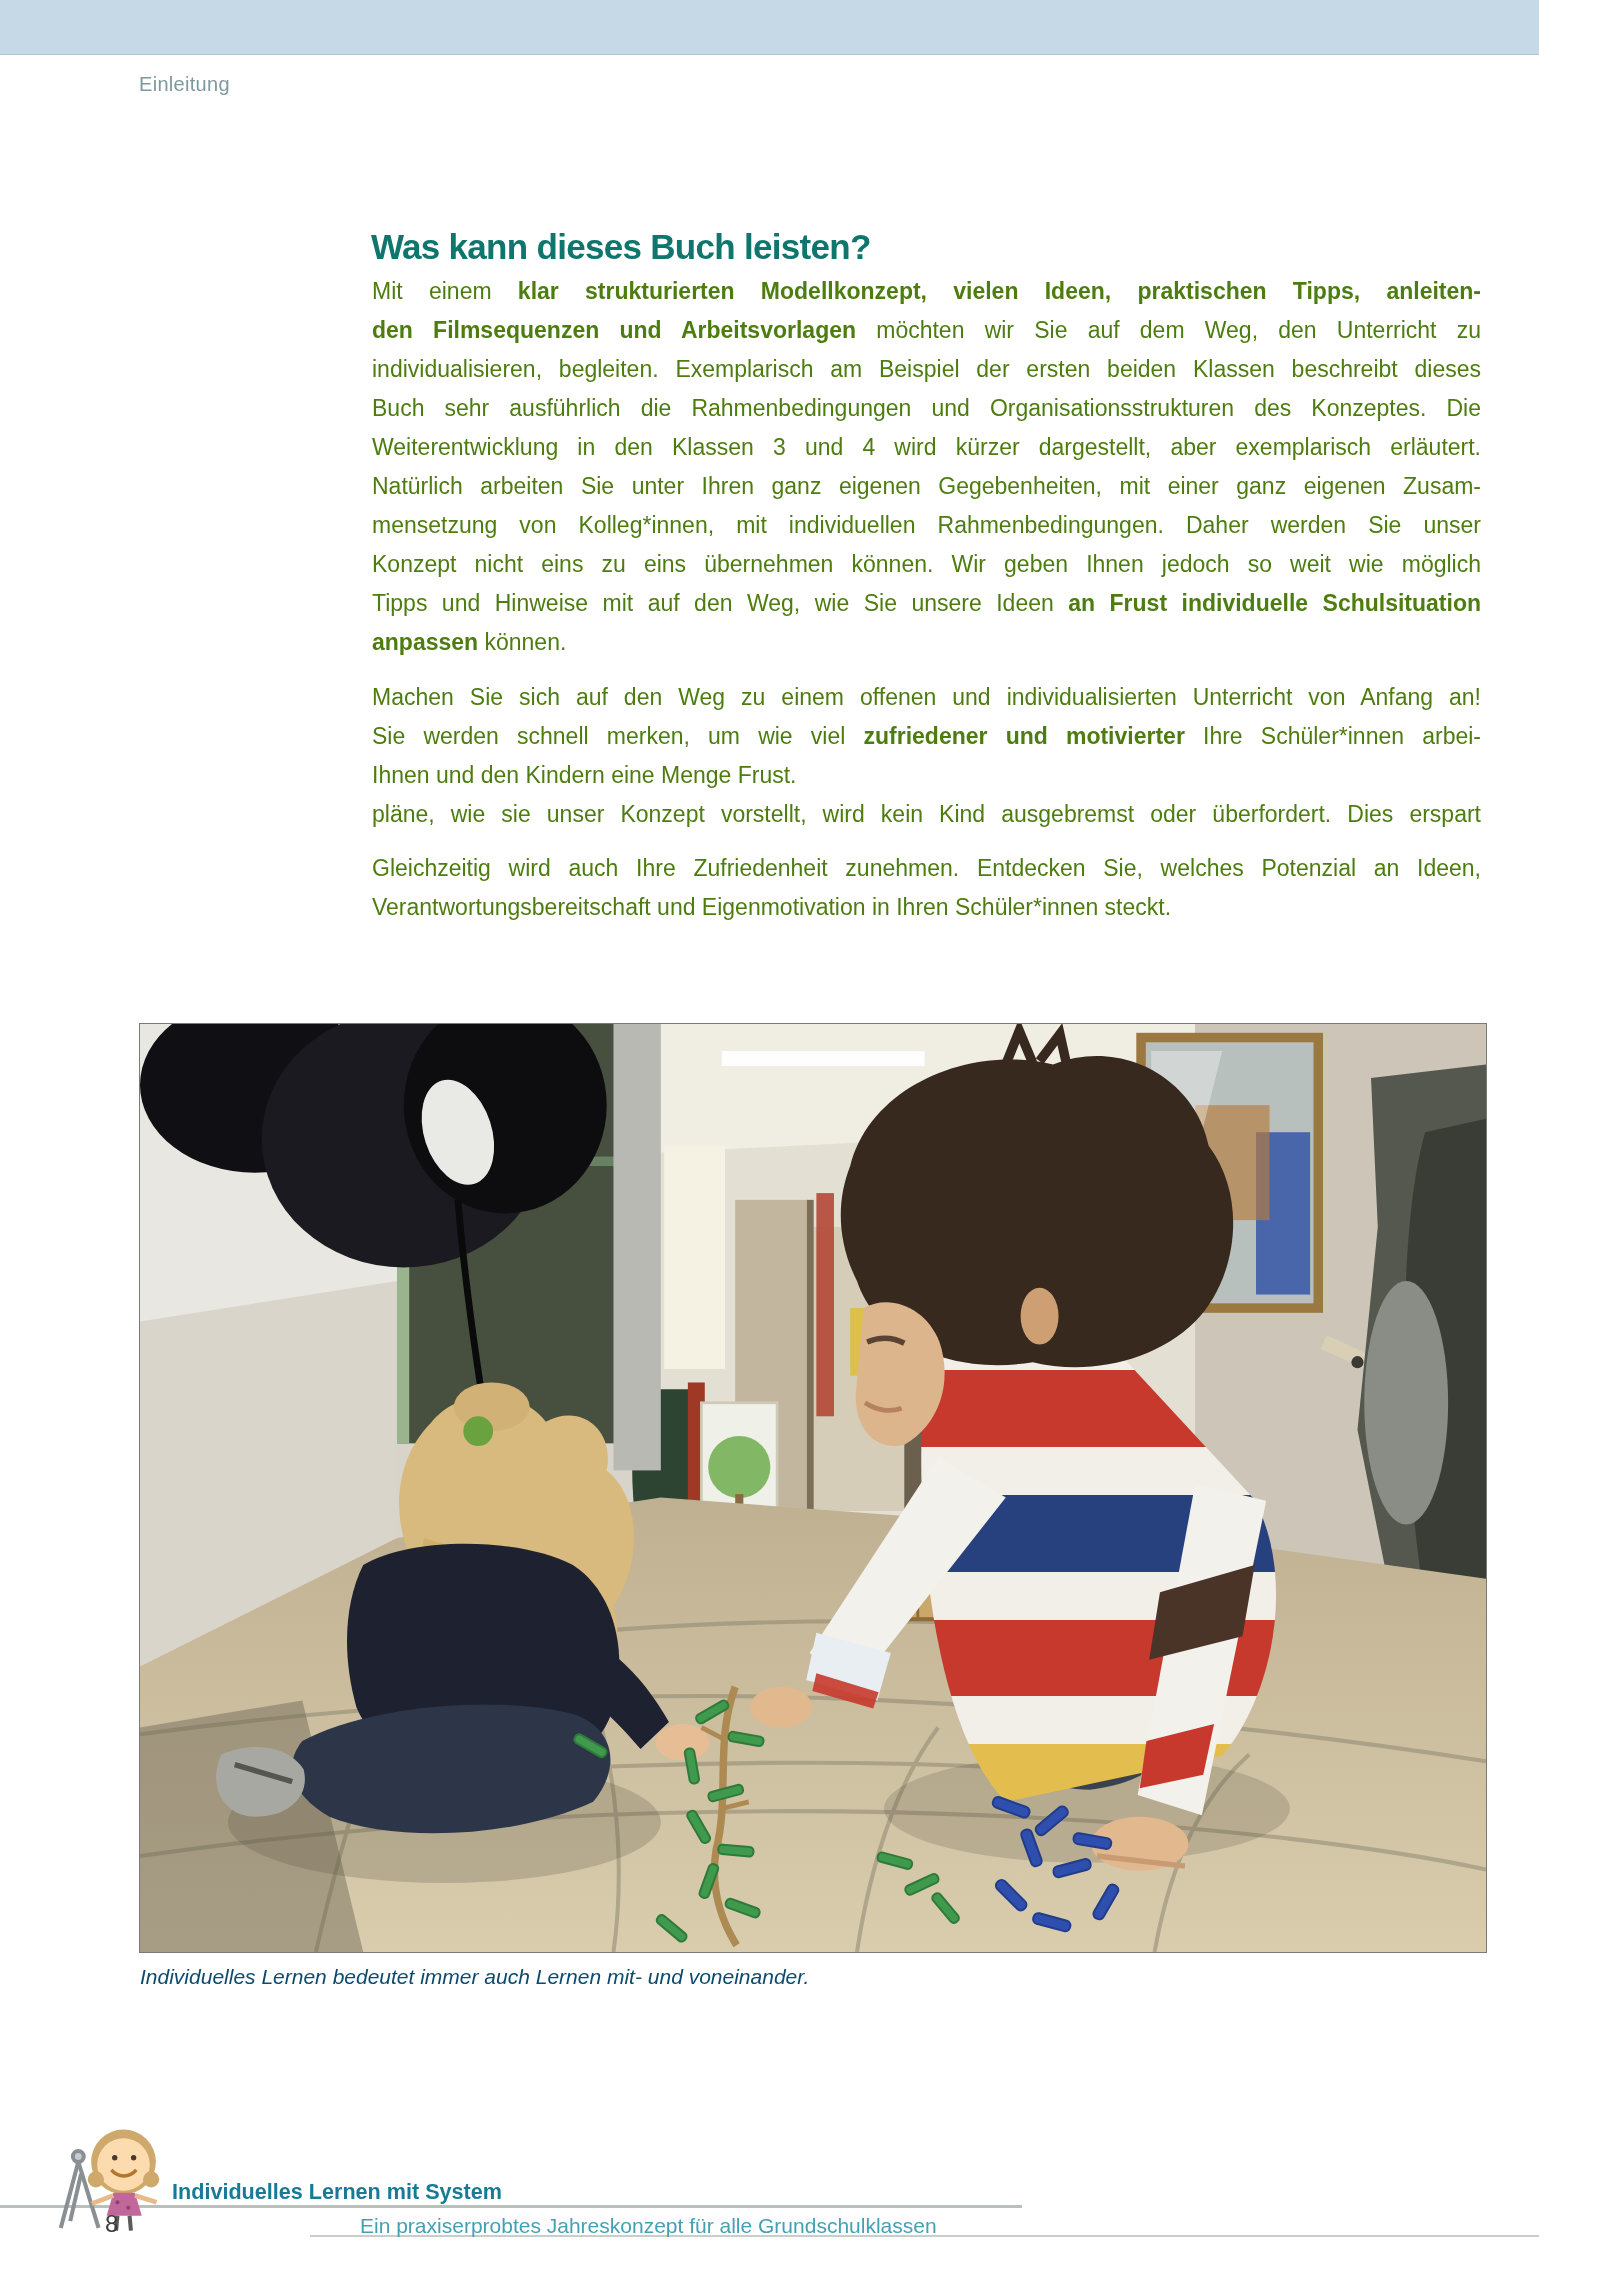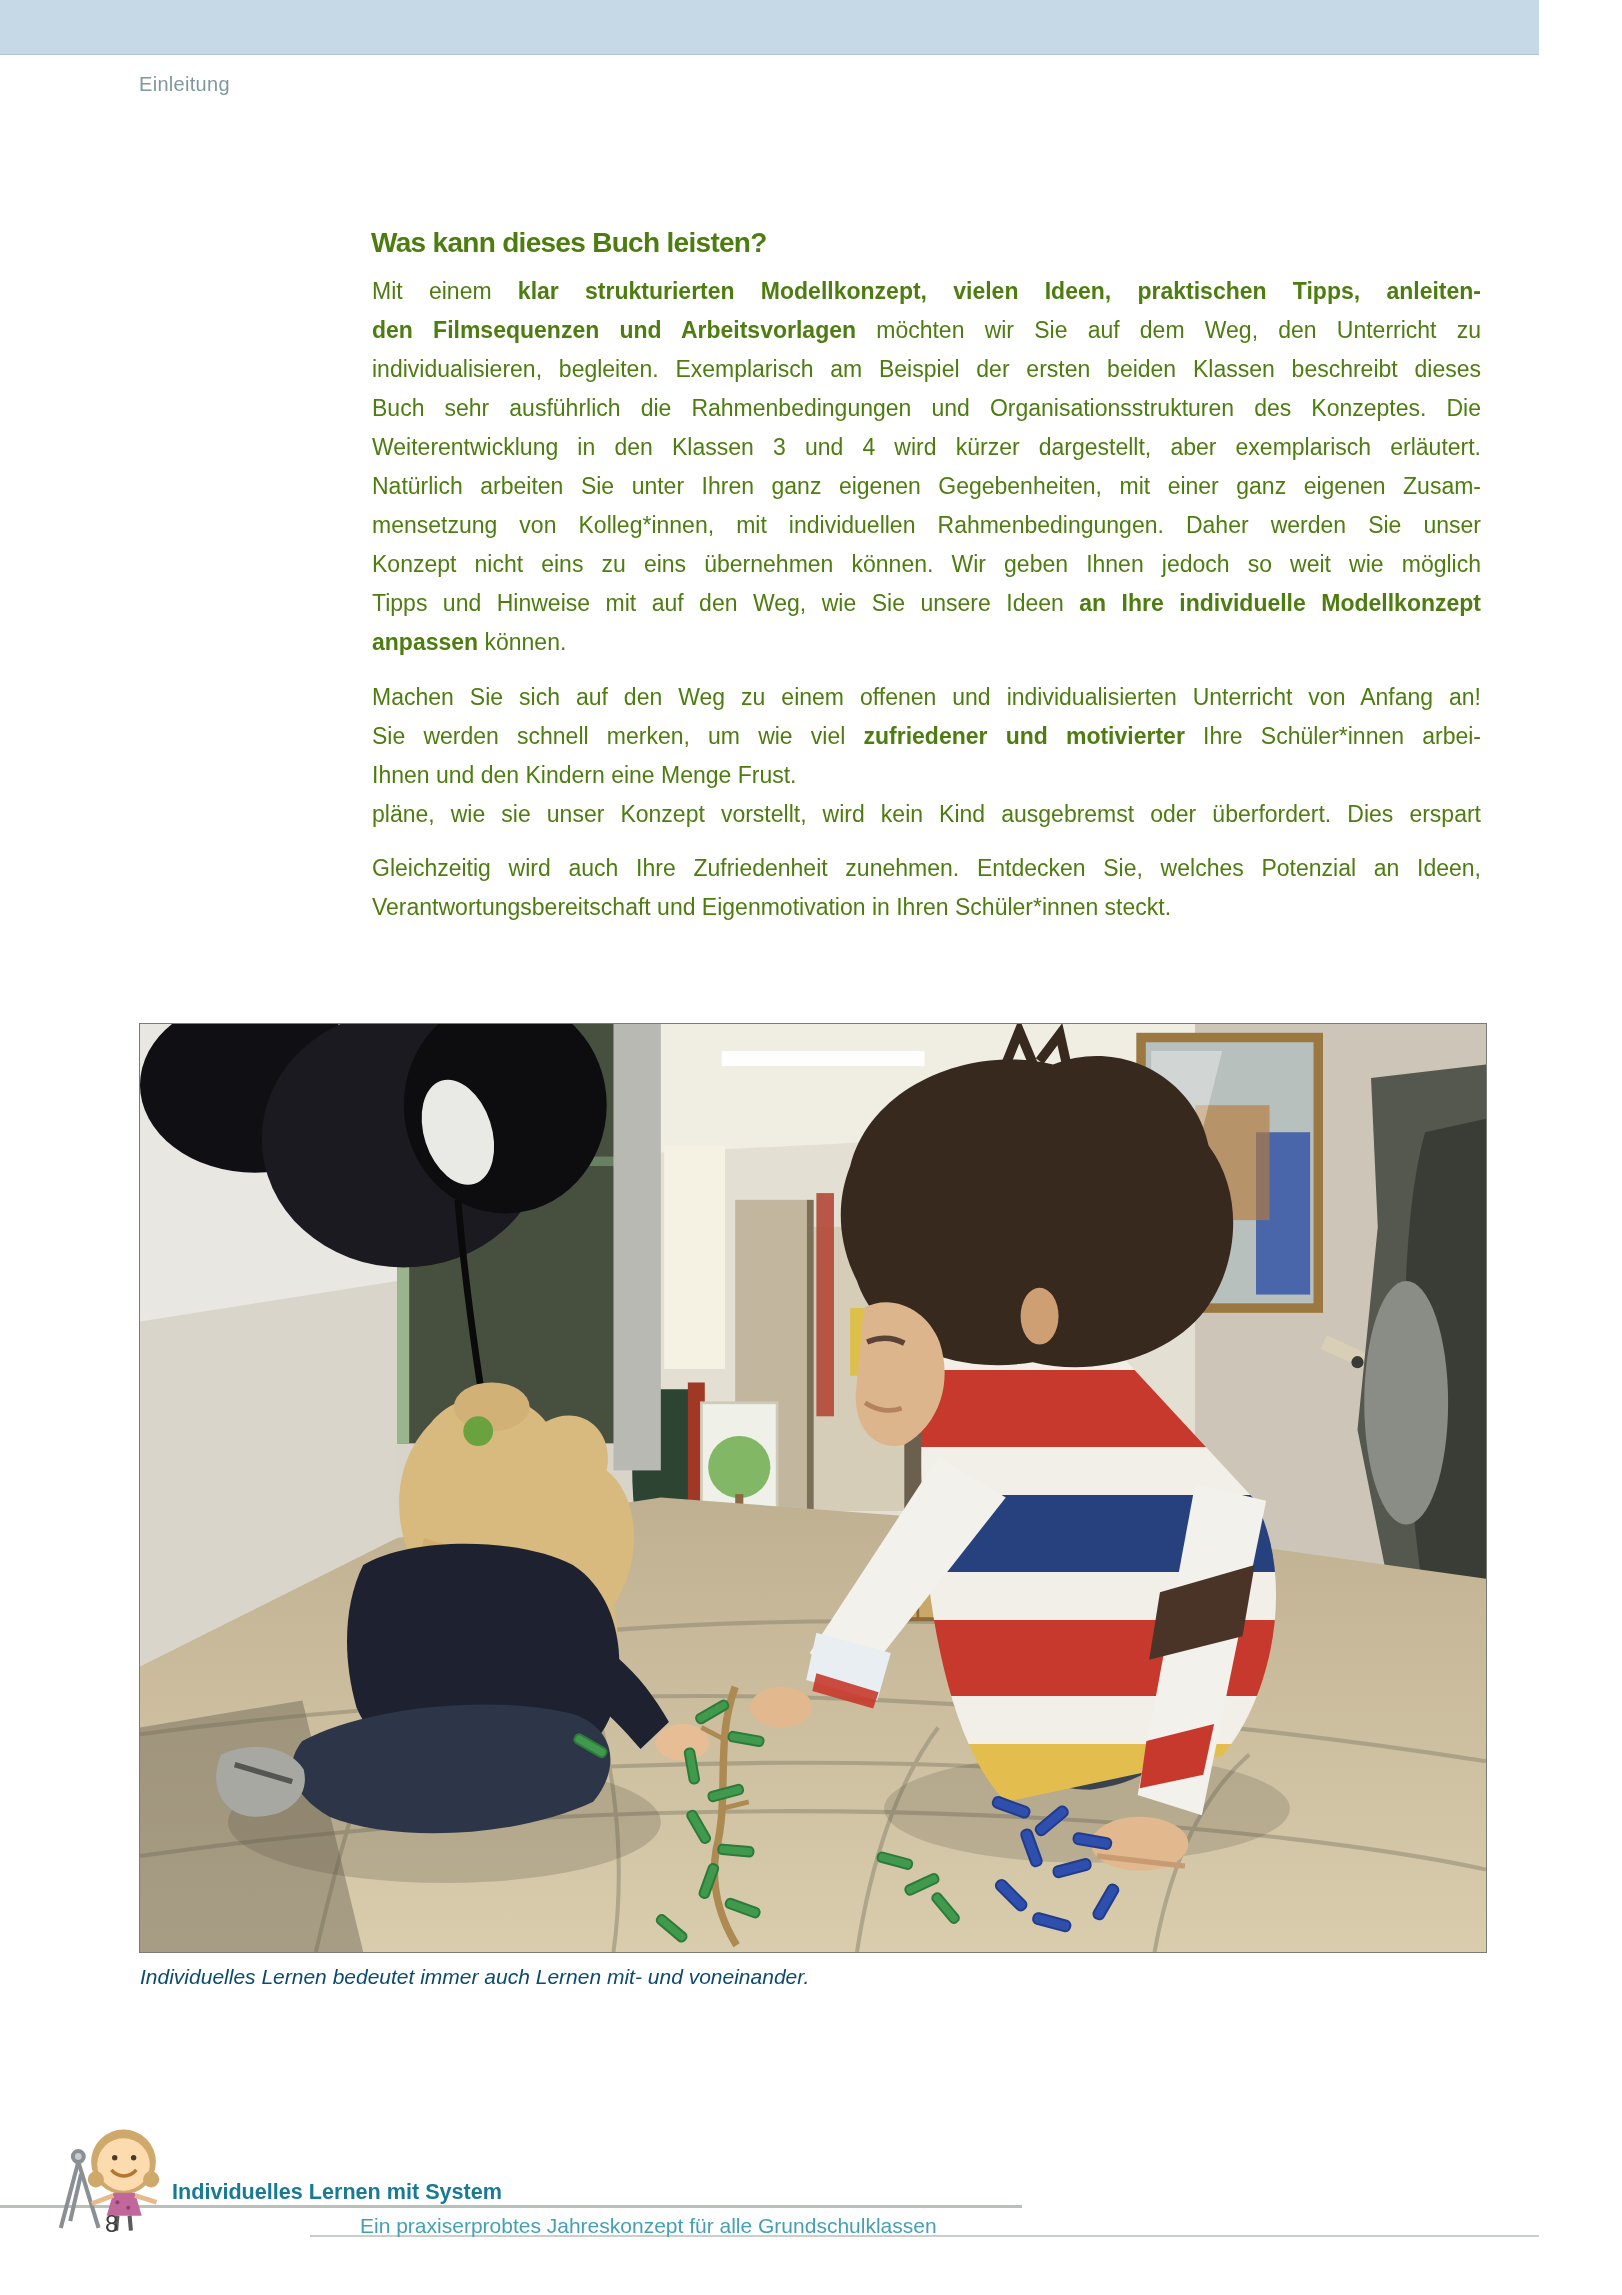--- a/index.html
+++ b/index.html
@@ -2,21 +2,21 @@
 <html lang="de" style="font-size:10.8px"><head>
 <meta charset="utf-8">
 <style>
   html,body{margin:0;padding:0;background:#ffffff;}
   .page{
     position:relative;width:1539px;height:2295px;background:#ffffff;overflow:hidden;
     font-family:"Liberation Sans","DejaVu Sans",sans-serif;
   }
   .topbar{position:absolute;left:0;top:0;width:1623px;height:54px;background:#c6d9e7;border-bottom:1.4px solid #b3c4d2;}
   .section-label{position:absolute;left:139px;top:73px;font-size:20px;color:#7e989f;letter-spacing:0.3px;}
-  .headline{position:absolute;left:371px;top:187px;font-size:28px;font-weight:bold;color:#4d7c0f;letter-spacing:-0.7px;margin-top:40px;}
+  .headline{position:absolute;left:371px;top:187px;font-size:35px;font-weight:bold;color:#0f766e;letter-spacing:-0.7px;margin-top:40px;}
   .bodytext{position:absolute;left:372px;top:272px;width:1109px;color:#4d7c0f;font-size:23px;line-height:39px;}
   .para{margin:0 0 15.6px 0;}
   .line{text-align:justify;text-align-last:justify;white-space:nowrap;}
   .line.last{text-align-last:left;}
   .line .b{font-weight:bold;}
   .photo-frame{position:absolute;left:139px;top:1023px;width:1346px;height:928px;border:1.4px solid #7a7a76;box-sizing:content-box;background:#d8d4ca;}
   .photo-frame svg{display:block;width:1346px;height:928px;}
   .caption{position:absolute;left:140px;top:1965px;font-size:21px;font-style:italic;color:#0c4a6e;}
   .footer-rule-1{position:absolute;left:0;top:2205px;width:1022px;height:2.7px;background:#b9c0b9;}
   .footer-rule-2{position:absolute;left:310px;top:2235px;width:1293px;height:2px;background:#c8cfc8;}
@@ -39,21 +39,21 @@
   <div class="bodytext">
       <div class="para">
         <div class="line"><span>Mit einem </span><span class="b">klar strukturierten Modellkonzept, vielen Ideen, praktischen Tipps, anleiten-</span></div>
         <div class="line"><span class="b">den Filmsequenzen und Arbeitsvorlagen</span><span> möchten wir Sie auf dem Weg, den Unterricht zu</span></div>
         <div class="line"><span>individualisieren, begleiten. Exemplarisch am Beispiel der ersten beiden Klassen beschreibt dieses</span></div>
         <div class="line"><span>Buch sehr ausführlich die Rahmenbedingungen und Organisationsstrukturen des Konzeptes. Die</span></div>
         <div class="line"><span>Weiterentwicklung in den Klassen 3 und 4 wird kürzer dargestellt, aber exemplarisch erläutert.</span></div>
         <div class="line"><span>Natürlich arbeiten Sie unter Ihren ganz eigenen Gegebenheiten, mit einer ganz eigenen Zusam-</span></div>
         <div class="line"><span>mensetzung von Kolleg*innen, mit individuellen Rahmenbedingungen. Daher werden Sie unser</span></div>
         <div class="line"><span>Konzept nicht eins zu eins übernehmen können. Wir geben Ihnen jedoch so weit wie möglich</span></div>
-        <div class="line"><span>Tipps und Hinweise mit auf den Weg, wie Sie unsere Ideen </span><span class="b">an Ihre individuelle Modellkonzept</span></div>
+        <div class="line"><span>Tipps und Hinweise mit auf den Weg, wie Sie unsere Ideen </span><span class="b">an Frust individuelle Schulsituation</span></div>
         <div class="line last"><span class="b">anpassen</span><span> können.</span></div>
       </div>
       <div class="para">
         <div class="line"><span>Machen Sie sich auf den Weg zu einem offenen und individualisierten Unterricht von Anfang an!</span></div>
         <div class="line"><span>Sie werden schnell merken, um wie viel </span><span class="b">zufriedener und motivierter</span><span> Ihre Schüler*innen arbei-</span></div>
         <div class="line last"><span>Ihnen und den Kindern eine Menge Frust.</span></div>
         <div class="line"><span>pläne, wie sie unser Konzept vorstellt, wird kein Kind ausgebremst oder überfordert. Dies erspart</span></div>
       </div>
       <div class="para">
         <div class="line"><span>Gleichzeitig wird auch Ihre Zufriedenheit zunehmen. Entdecken Sie, welches Potenzial an Ideen,</span></div>

